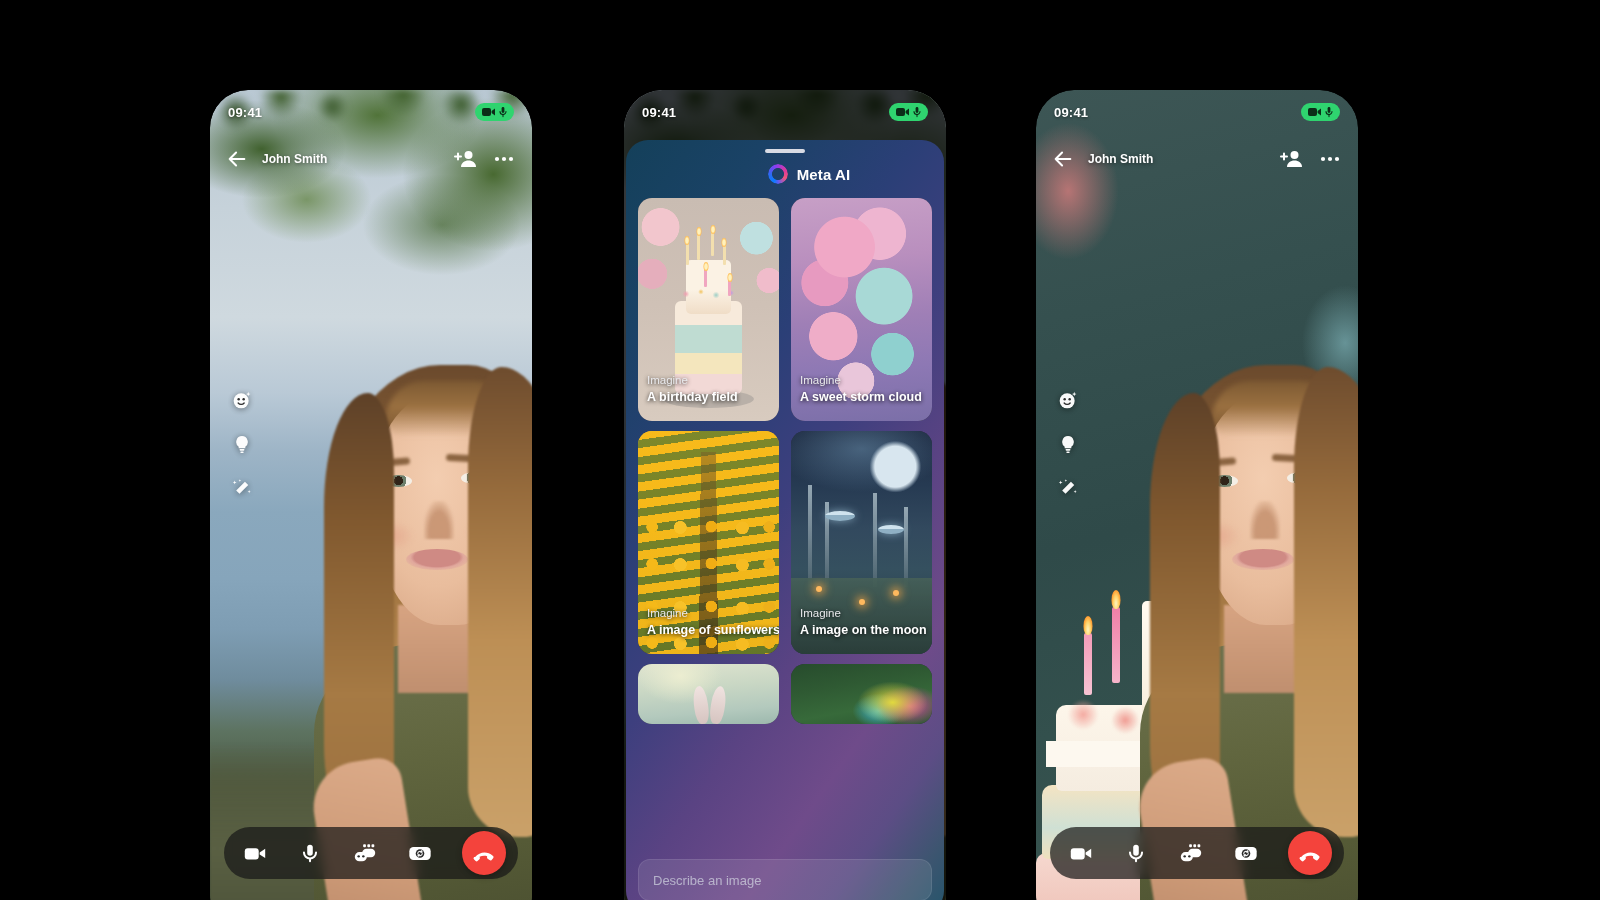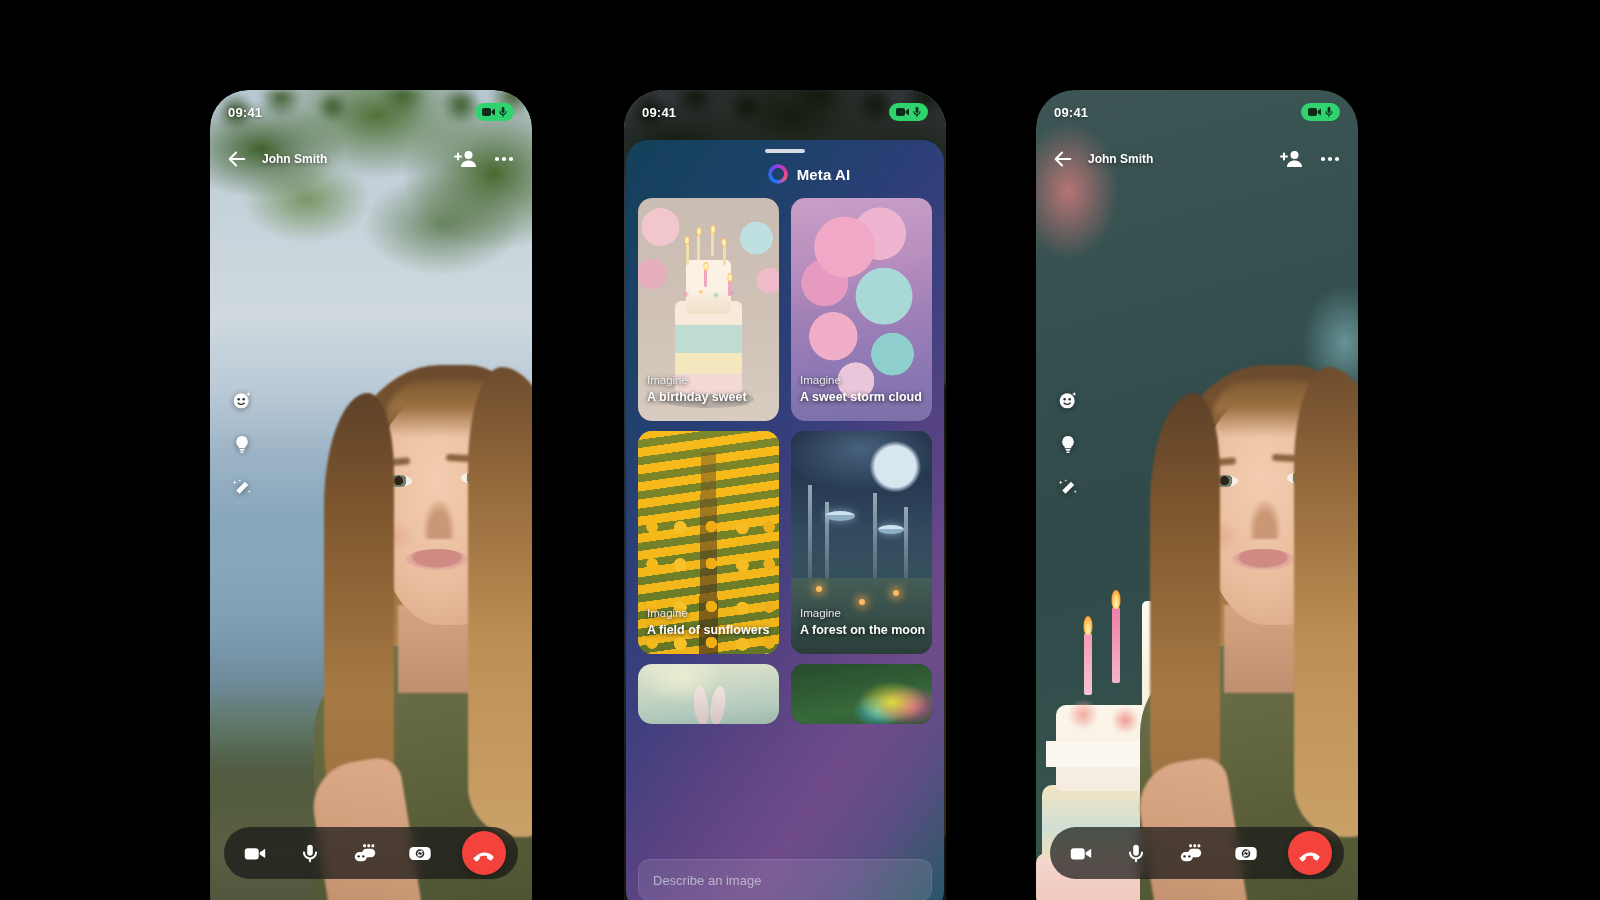--- a/index.html
+++ b/index.html
@@ -618,21 +618,21 @@
                 <div class="spr"></div>
               <div class="cnd k1"></div>
                 <div class="cnd k2"></div>
                 <div class="cnd k3"></div>
               <div class="cnd k4"></div>
                 <div class="cnd k5"></div>
                 <div class="cnd k6"></div>
             </div>
             <div class="caption">
               <span class="cap-kicker">Imagine</span>
-              <span class="cap-prompt">A birthday sweet</span>
+              <span class="cap-prompt">A birthday field</span>
             </div>
           </div>
 
           <div class="card">
             <div class="art art-cloud"></div>
             <div class="caption">
               <span class="cap-kicker">Imagine</span>
               <span class="cap-prompt">A sweet storm cloud</span>
             </div>
           </div>
@@ -640,40 +640,40 @@
           <div class="card">
             <div class="art art-sun">
               <div class="path"></div>
               <div class="row r1"></div>
                 <div class="row r2"></div>
                 <div class="row r3"></div>
                 <div class="row r4"></div>
             </div>
             <div class="caption">
               <span class="cap-kicker">Imagine</span>
-              <span class="cap-prompt">A field of sunflowers</span>
+              <span class="cap-prompt">A image of sunflowers</span>
             </div>
           </div>
 
           <div class="card">
             <div class="art art-moon">
               <div class="tree t1"></div>
                 <div class="tree t2"></div>
                 <div class="tree t3"></div>
                 <div class="tree t4"></div>
               <div class="ufo u1"></div>
                 <div class="ufo u2"></div>
               <div class="ground"></div>
               <div class="glow g1"></div>
                 <div class="glow g2"></div>
                 <div class="glow g3"></div>
             </div>
             <div class="caption">
               <span class="cap-kicker">Imagine</span>
-              <span class="cap-prompt">A forest on the moon</span>
+              <span class="cap-prompt">A image on the moon</span>
             </div>
           </div>
 
           <div class="card partial">
             <div class="art art-bunny">
               <div class="ear a"></div>
                 <div class="ear b"></div>
             </div>
           </div>
           <div class="card partial">

